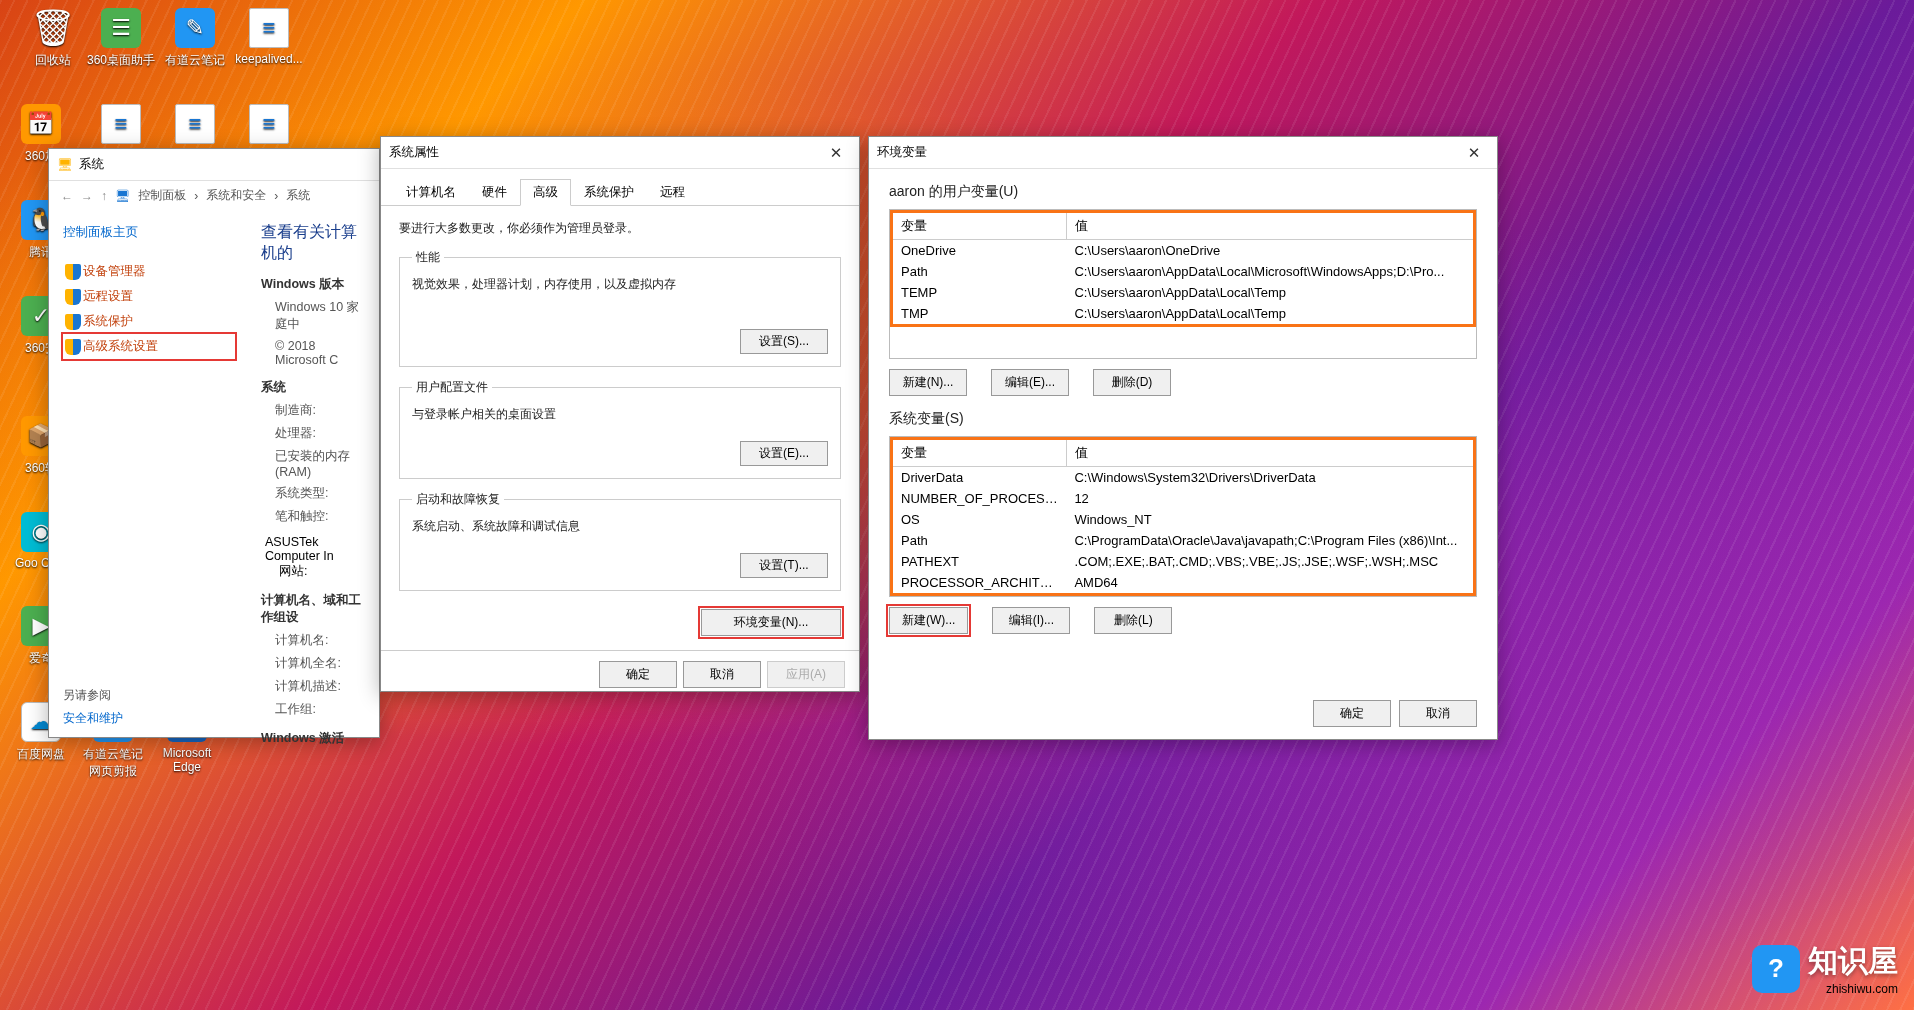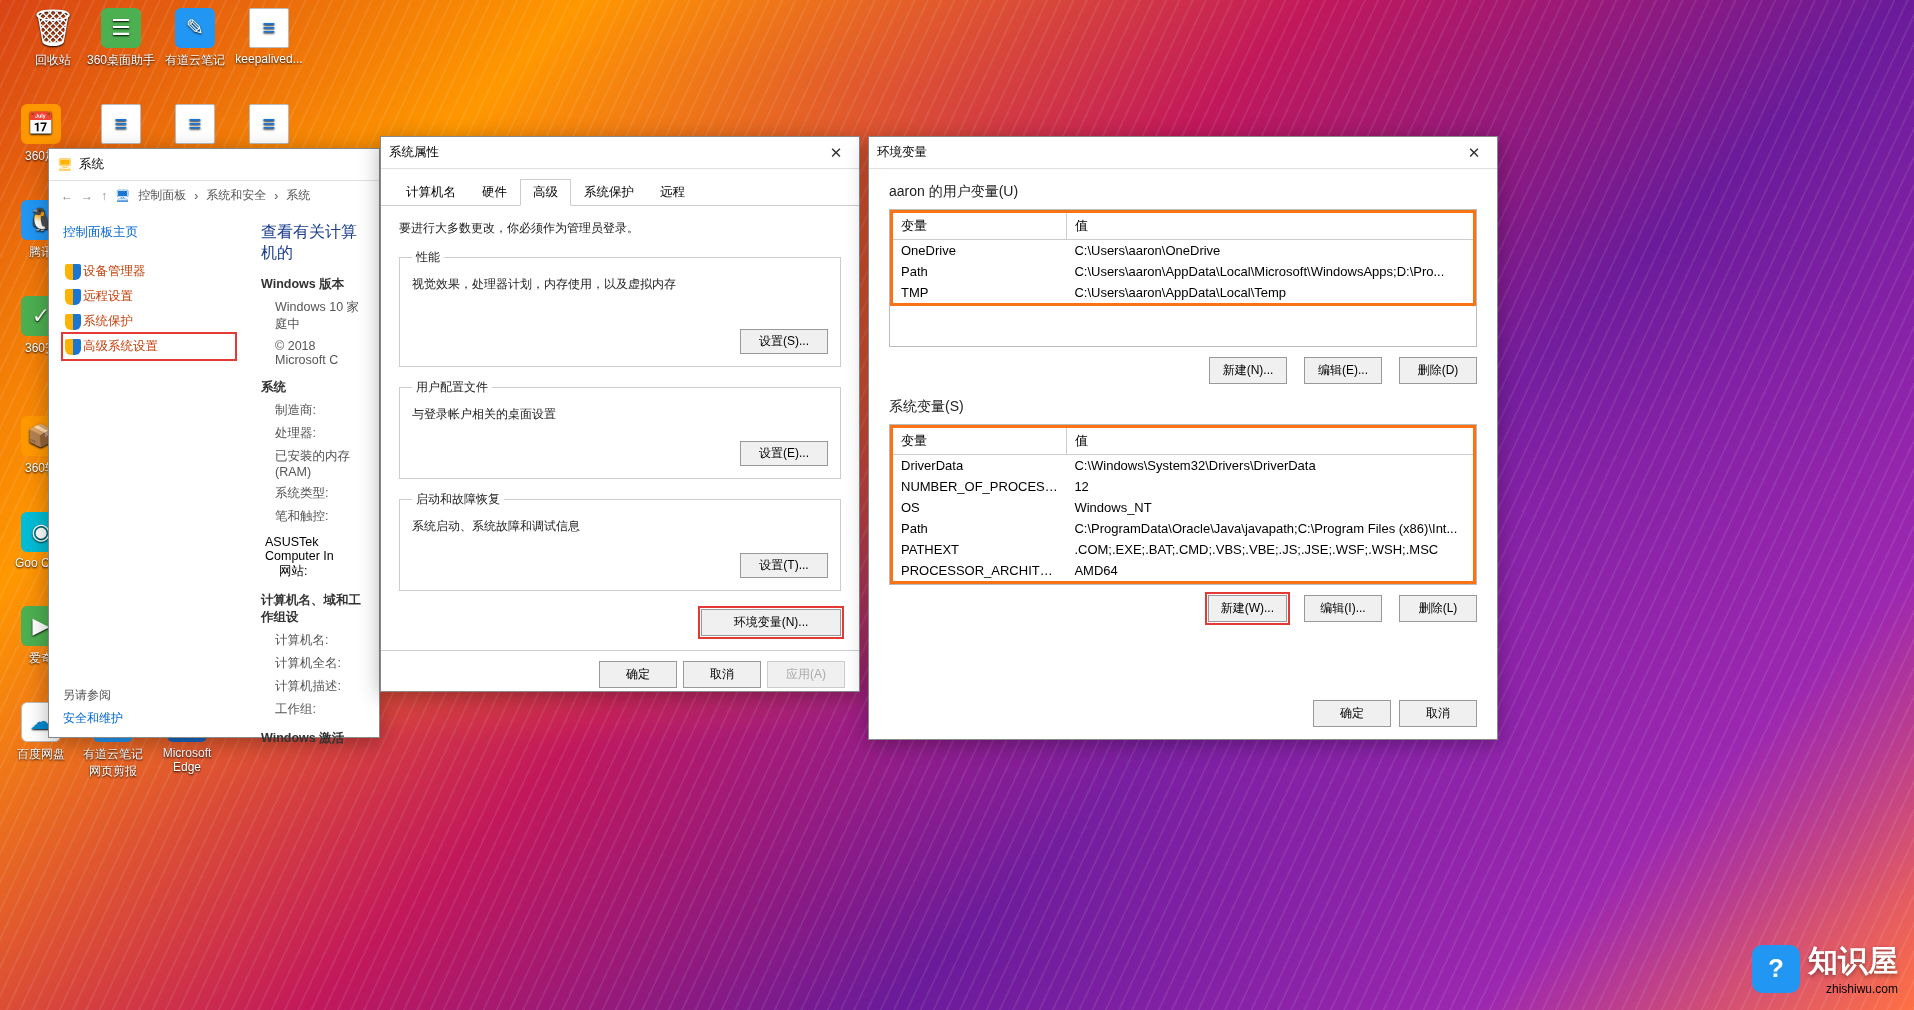--- a/index.html
+++ b/index.html
@@ -69,21 +69,21 @@
 
 .envw { left: 868px; top: 136px; width: 630px; height: 604px; }
 .envw .body { padding: 14px 20px; font-size:12.5px;}
 .envw .grp { margin-bottom:14px;}
 .envw .grp > .lbl { font-size:14px; color:#222; margin-bottom:8px; display:block;}
 .envw table { width:100%; border:3px solid #f97316; border-collapse:collapse; font-size:13px;}
 .envw th { text-align:left; font-weight:400; background:#fff; border:1px solid #ccc; padding:4px 8px;}
 .envw td { padding:3px 8px; white-space:nowrap; overflow:hidden; text-overflow:ellipsis; max-width:0;}
 .envw .tbl-wrap { border:1px solid #bbb; max-height:150px;}
 .envw .tbl-wrap.sv { max-height:170px; overflow-y:scroll;}
-.envw .btnrow { display:flex; justify-content:flex-end; gap:17px; margin-top:10px;}
+.envw .btnrow { display:flex; justify-content:flex-start; gap:24px; margin-top:10px;}
 .envw .bottom { position:absolute; bottom:12px; right:20px; display:flex; gap:8px;}
 .envw td.c1{width:30%;} .envw td.c2{width:70%;}
 
 .watermark{ position:absolute; right:16px; bottom:14px; z-index:5; display:flex; align-items:center; gap:8px;}
 .watermark .wm-icon{ width:48px; height:48px; background:#2196f3; border-radius:10px; display:flex; align-items:center; justify-content:center; color:#fff; font-size:26px; font-weight:bold;}
 .watermark .wm-txt{ color:#fff; font-size:30px; font-weight:600; text-shadow:0 2px 4px rgba(0,0,0,.4);}
 .watermark .wm-sub{ font-size:12px; display:block; text-align:right;}
 </style>
 </head>
 <body>
@@ -292,20 +292,24 @@
           <tbody id="uvars">
               <tr>
                 <td class="c1">OneDrive</td>
                 <td class="c2">C:\Users\aaron\OneDrive</td>
               </tr>
               <tr>
                 <td class="c1">Path</td>
                 <td class="c2">C:\Users\aaron\AppData\Local\Microsoft\WindowsApps;D:\Pro...</td>
               </tr>
               <tr>
+                <td class="c1">TEMP</td>
+                <td class="c2">C:\Users\aaron\AppData\Local\Temp</td>
+              </tr>
+              <tr>
                 <td class="c1">TMP</td>
                 <td class="c2">C:\Users\aaron\AppData\Local\Temp</td>
               </tr>
             </tbody>
         </table>
         <div style="height:40px;"></div>
       </div>
       <div class="btnrow">
         <button class="btn">新建(N)...</button>
         <button class="btn">编辑(E)...</button>

